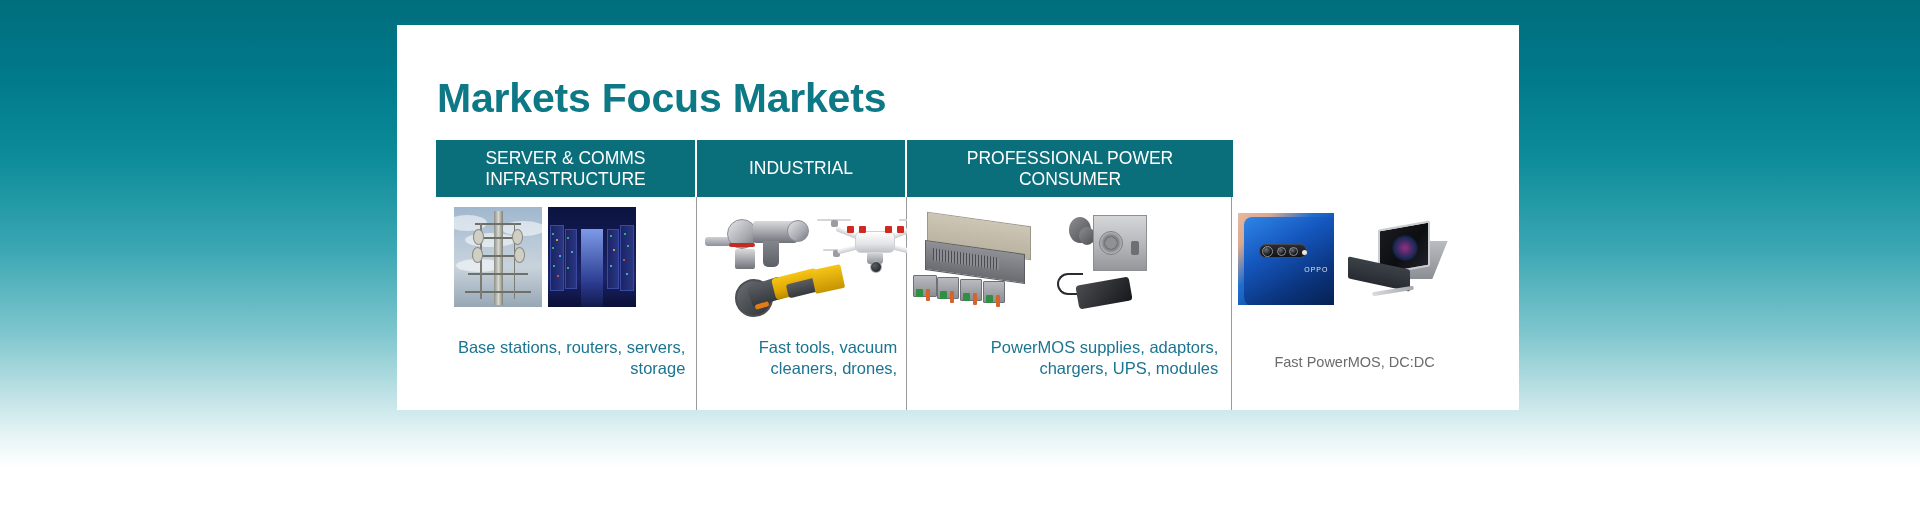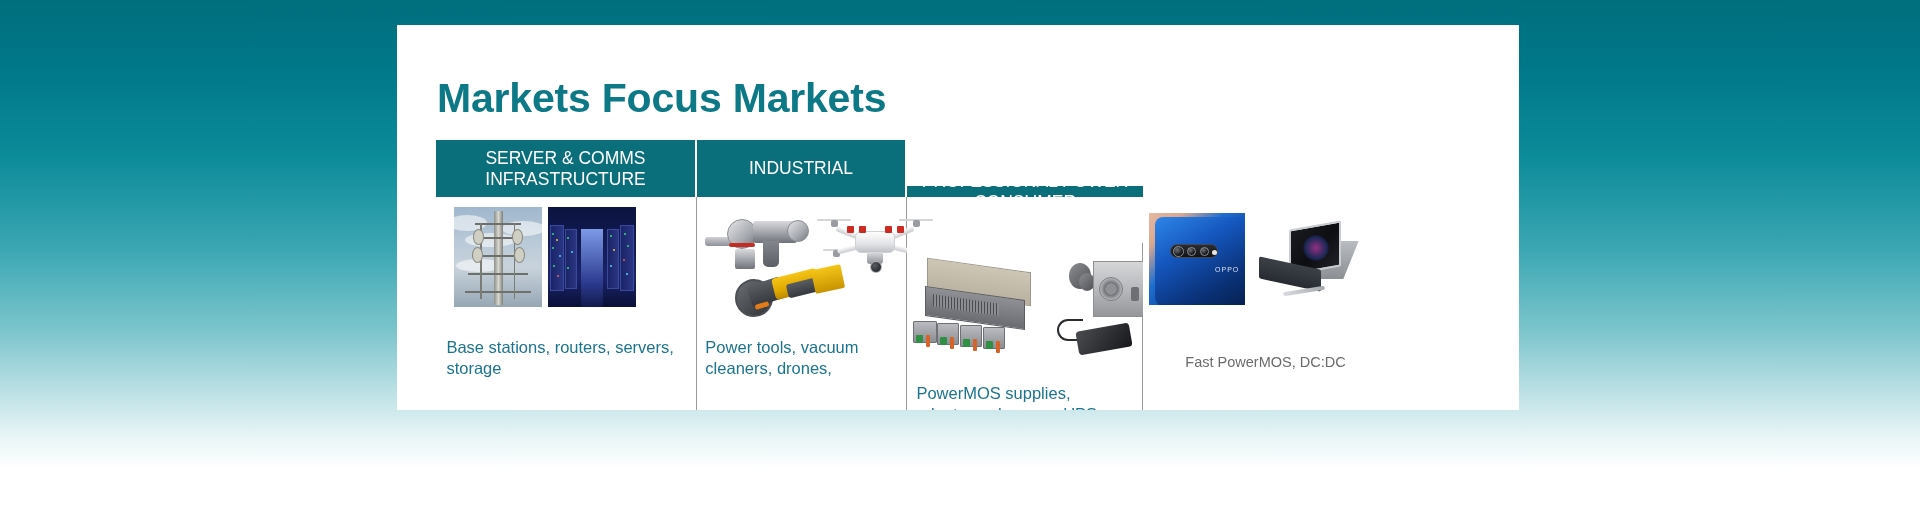--- a/index.html
+++ b/index.html
@@ -73,34 +73,34 @@
     flex-direction:column;
     align-items:center;
     padding-top:2px;
     position:relative;
   }
   .bcell:last-child { border-right:none; }
 
   
   .col-0 { width:261px; }
   .col-1 { width:210px; }
-  .col-2 { width:236px;margin-top:46px; }
+  .col-2 { width:326px; }
   .col-3 { width:245px; }
 
   .imgzone {
     width:100%;
     height:112px;
     position:relative;
     margin-top:8px;
   }
   .caption {
     color:#1b7490;
     font-size:16.5px;
     line-height:1.28;
-    text-align:left;
+    text-align:right;
     width:92%;
     margin-top:18px;
   }
   .detail {
     color:#6b6b6b;
     font-size:14.5px;
     line-height:1.32;
     text-align:center;
     width:96%;
     margin-top:34px;
@@ -455,21 +455,21 @@
             <div class="dr-red" style="left:32px;  top:17px; width:7px; height:7px;"></div>
             <div class="dr-red" style="left:44px;  top:17px; width:7px; height:7px;"></div>
             <div class="dr-red" style="left:70px;  top:17px; width:7px; height:7px;"></div>
             <div class="dr-red" style="left:82px;  top:17px; width:7px; height:7px;"></div>
             <div class="dr-gimbal" style="left:52px; top:43px; width:16px; height:12px;"></div>
             <div class="dr-lens" style="left:55px; top:52px; width:12px; height:12px;"></div>
           </div>
 
         </div>
 
-        <div class="caption">Power tools, vacuum cleaners, drones,</div>
+        <div class="caption">Fast tools, vacuum cleaners, drones,</div>
 
       </div>
 
       <div class="bcell col-2">
 
         <div class="imgzone">
 
           <div class="ph" style="left:4px; top:6px; width:124px; height:92px;">
             <div class="rk-top" style="left:16px; top:6px;  width:104px; height:34px; transform:skewY(8deg);"></div>
             <div class="rk-face" style="left:14px; top:34px; width:100px; height:30px; transform:skewY(8deg);"></div>

